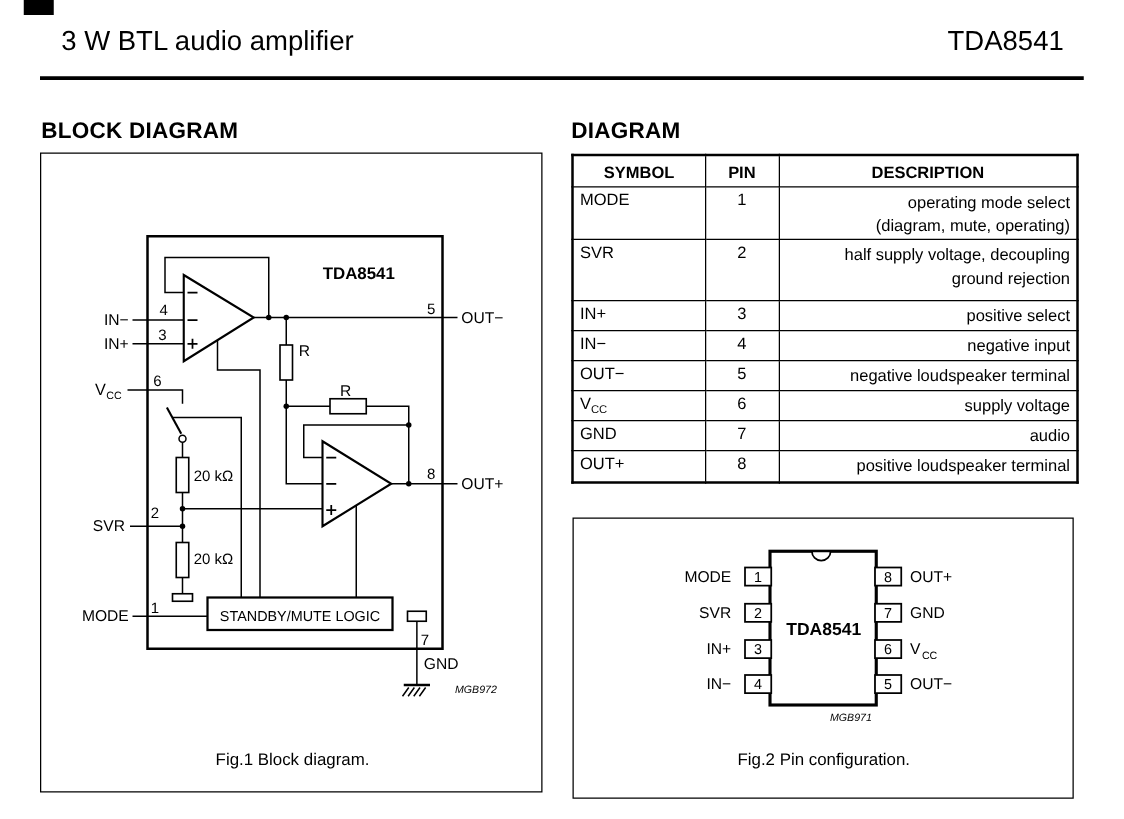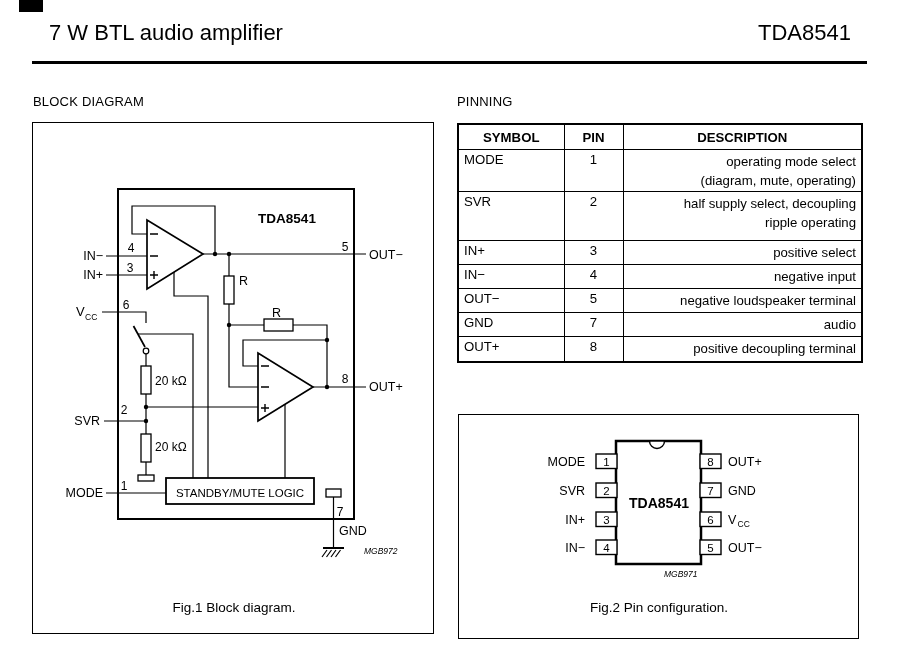--- a/index.html
+++ b/index.html
@@ -6,21 +6,21 @@
   body{
     width:899px;height:655px;position:relative;background:#fff;color:#000;
     font-family:"Liberation Sans",sans-serif;overflow:hidden;
     -webkit-font-smoothing:antialiased;
   }
   .abs{position:absolute;}
   .corner-mark{left:19px;top:0;width:24px;height:12px;background:#000;}
   .doc-title{left:49px;top:20px;font-size:22px;white-space:nowrap;}
   .doc-part{right:48px;top:20px;font-size:22px;white-space:nowrap;}
   .head-rule{left:32px;top:61px;width:835px;height:3px;background:#000;}
-  .sec-head{font-size:13px;font-weight:normal;letter-spacing:.2px;white-space:nowrap;}
+  .sec-head{font-size:18px;font-weight:bold;letter-spacing:.2px;white-space:nowrap;}
   .sec-bd{left:33px;top:94px;}
   .sec-pin{left:457px;top:94px;}
   .figbox{border:1.5px solid #000;background:#fff;}
   .fig1{left:32px;top:122px;width:400px;height:510px;}
   .fig2{left:458px;top:414px;width:399px;height:223px;}
   table.pinning{
     position:absolute;left:457px;top:123px;width:404px;
     border-collapse:collapse;table-layout:fixed;
     font-size:13.2px;
   }
@@ -34,25 +34,25 @@
   td.c-pin{text-align:center;}
   td.c-desc{text-align:right;}
   .desc-line{line-height:19px;}
   sub.cc{font-size:9px;line-height:0;}
   svg text{fill:#000;stroke:none;font-family:"Liberation Sans",sans-serif;}
 </style>
 </head>
 <body>
 
 <div class="abs corner-mark"></div>
-<div class="abs doc-title">7 W BTL audio amplifier</div>
+<div class="abs doc-title">3 W BTL audio amplifier</div>
 <div class="abs doc-part">TDA8541</div>
 <div class="abs head-rule"></div>
 <div class="abs sec-head sec-bd">BLOCK DIAGRAM</div>
-<div class="abs sec-head sec-pin">PINNING</div>
+<div class="abs sec-head sec-pin">DIAGRAM</div>
 
 <div class="abs figbox fig1">
 <svg width="400" height="510" viewBox="0 0 400 510">
 
   <g stroke="#000" stroke-width="1.2" fill="none">
     <path d="M73,133 H114"></path>
     <path d="M73,152 H114"></path>
     <path d="M170,131 H333"></path>
     <path d="M114,111 H99 V83 H182 V131"></path>
     <path d="M69,189 H113 V200"></path>
@@ -162,22 +162,22 @@
     <td class="c-pin">1</td>
     <td class="c-desc">
           <div class="desc-line">operating mode select</div>
           <div class="desc-line">(diagram, mute, operating)</div>
         </td>
   </tr>
   <tr style="height:49px">
     <td class="c-sym"><span>SVR</span></td>
     <td class="c-pin">2</td>
     <td class="c-desc">
-          <div class="desc-line">half supply select, decoupling</div>
-          <div class="desc-line">ripple operating</div>
+          <div class="desc-line">half supply voltage, decoupling</div>
+          <div class="desc-line">ground rejection</div>
         </td>
   </tr>
   <tr style="height:24px">
     <td class="c-sym"><span>IN+</span></td>
     <td class="c-pin">3</td>
     <td class="c-desc">
           <div class="desc-line">positive select</div>
         </td>
   </tr>
   <tr style="height:24px">
@@ -185,34 +185,41 @@
     <td class="c-pin">4</td>
     <td class="c-desc">
           <div class="desc-line">negative input</div>
         </td>
   </tr>
   <tr style="height:24px">
     <td class="c-sym"><span>OUT−</span></td>
     <td class="c-pin">5</td>
     <td class="c-desc">
           <div class="desc-line">negative loudspeaker terminal</div>
+        </td>
+  </tr>
+  <tr style="height:24px">
+    <td class="c-sym"><span>V</span><sub class="cc">CC</sub></td>
+    <td class="c-pin">6</td>
+    <td class="c-desc">
+          <div class="desc-line">supply voltage</div>
         </td>
   </tr>
   <tr style="height:24px">
     <td class="c-sym"><span>GND</span></td>
     <td class="c-pin">7</td>
     <td class="c-desc">
           <div class="desc-line">audio</div>
         </td>
   </tr>
   <tr style="height:25px">
     <td class="c-sym"><span>OUT+</span></td>
     <td class="c-pin">8</td>
     <td class="c-desc">
-          <div class="desc-line">positive decoupling terminal</div>
+          <div class="desc-line">positive loudspeaker terminal</div>
         </td>
   </tr>
 </tbody>
   </table>
 
 <div class="abs figbox fig2">
 <svg width="399" height="223" viewBox="0 0 399 223">
 
   <rect x="157" y="26" width="85" height="123" stroke="#000" stroke-width="2.5" fill="#fff"></rect>
   <path d="M190.5,26 A7.5,7.5 0 0 0 205.5,26 Z" stroke="#000" stroke-width="1.4" fill="#fff"></path>

